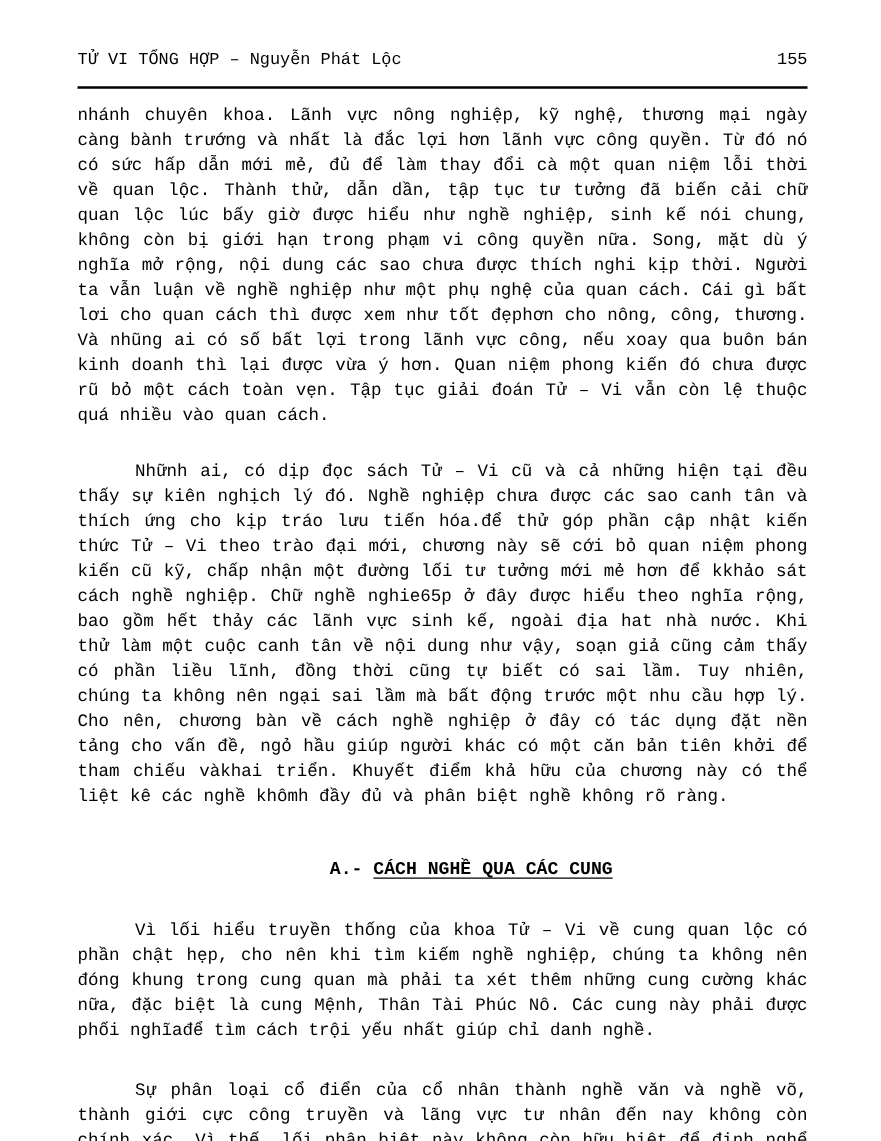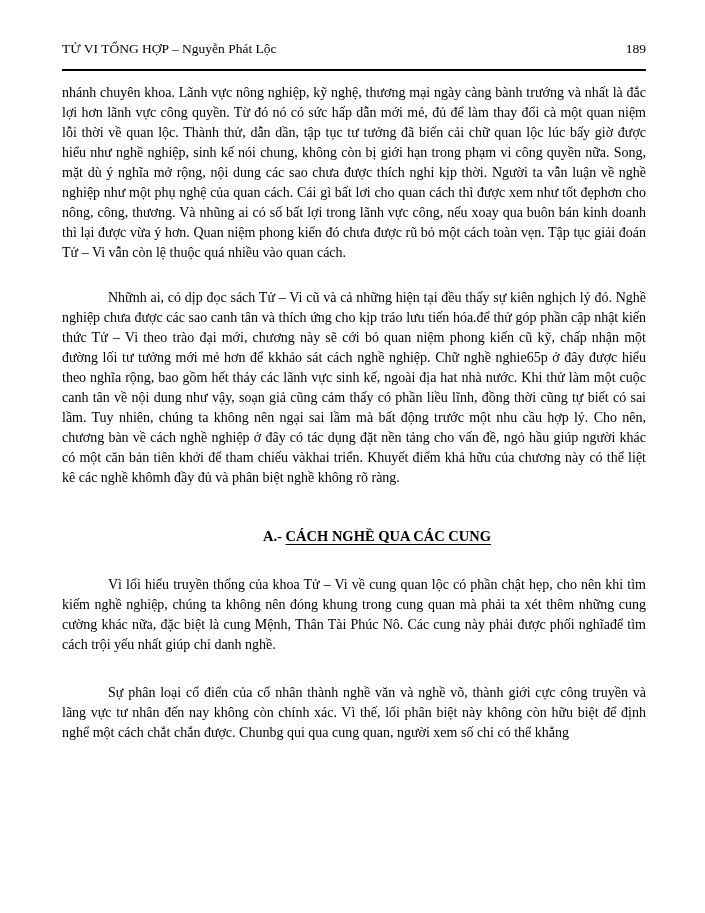--- a/index.html
+++ b/index.html
@@ -6,21 +6,21 @@
     margin: 0;
     padding: 0;
     background: #ffffff;
   }
   .page {
     position: relative;
     width: 705px;
     height: 913px;
     background: #ffffff;
     color: #000000;
-    font-family: Liberation Serif, serif;
+    font-family: Liberation Mono, monospace;
     box-sizing: border-box;
     padding: 40px 59px 0 62px;
     overflow: hidden;
   }
   .header-row {
     display: flex;
     justify-content: space-between;
     align-items: baseline;
     font-size: 13.5px;
     line-height: 17px;
@@ -66,21 +66,21 @@
     text-underline-offset: 3px;
   }
 </style>
 </head>
 <body>
 
 <div class="page">
 
   <div class="header-row">
     <span>TỬ VI TỔNG HỢP – Nguyễn Phát Lộc</span>
-    <span>189</span>
+    <span>155</span>
   </div>
 
   <hr class="header-rule">
 
   <div class="body-text">
 
     <p class="para flush">nhánh chuyên khoa. Lãnh vực nông nghiệp, kỹ nghệ, thương mại ngày càng bành trướng và nhất là đắc lợi hơn lãnh vực công quyền. Từ đó nó có sức hấp dẫn mới mẻ, đủ để làm thay đổi cà một quan niệm lỗi thời về quan lộc. Thành thử, dẫn dần, tập tục tư tưởng đã biến cải chữ quan lộc lúc bấy giờ được hiểu như nghề nghiệp, sinh kế nói chung, không còn bị giới hạn trong phạm vi công quyền nữa. Song, mặt dù ý nghĩa mở rộng, nội dung các sao chưa được thích nghi kịp thời. Người ta vẫn luận về nghề nghiệp như một phụ nghệ của quan cách. Cái gì bất lơi cho quan cách thì được xem như tốt đẹphơn cho nông, công, thương. Và nhũng ai có số bất lợi trong lãnh vực công, nếu xoay qua buôn bán kinh doanh thì lại được vừa ý hơn. Quan niệm phong kiến đó chưa được rũ bỏ một cách toàn vẹn. Tập tục giải đoán Tử – Vi vẫn còn lệ thuộc quá nhiều vào quan cách.</p>
 
     <p class="para indent gap-lg">Nhữnh ai, có dịp đọc sách Tử – Vi cũ và cả những hiện tại đều thấy sự kiên nghịch lý đó. Nghề nghiệp chưa được các sao canh tân và thích ứng cho kịp tráo lưu tiến hóa.để thử góp phần cập nhật kiến thức Tử – Vi theo trào đại mới, chương này sẽ cới bỏ quan niệm phong kiến cũ kỹ, chấp nhận một đường lối tư tưởng mới mẻ hơn để kkhảo sát cách nghề nghiệp. Chữ nghề nghie65p ở đây được hiểu theo nghĩa rộng, bao gồm hết thảy các lãnh vực sinh kế, ngoài địa hat nhà nước. Khi thử làm một cuộc canh tân về nội dung như vậy, soạn giả cũng cảm thấy có phần liều lĩnh, đồng thời cũng tự biết có sai lầm. Tuy nhiên, chúng ta không nên ngại sai lầm mà bất động trước một nhu cầu hợp lý. Cho nên, chương bàn về cách nghề nghiệp ở đây có tác dụng đặt nền tảng cho vấn đề, ngỏ hầu giúp người khác có một căn bản tiên khởi để tham chiếu vàkhai triển. Khuyết điểm khả hữu của chương này có thể liệt kê các nghề khômh đầy đủ và phân biệt nghề không rõ ràng.</p>
 

